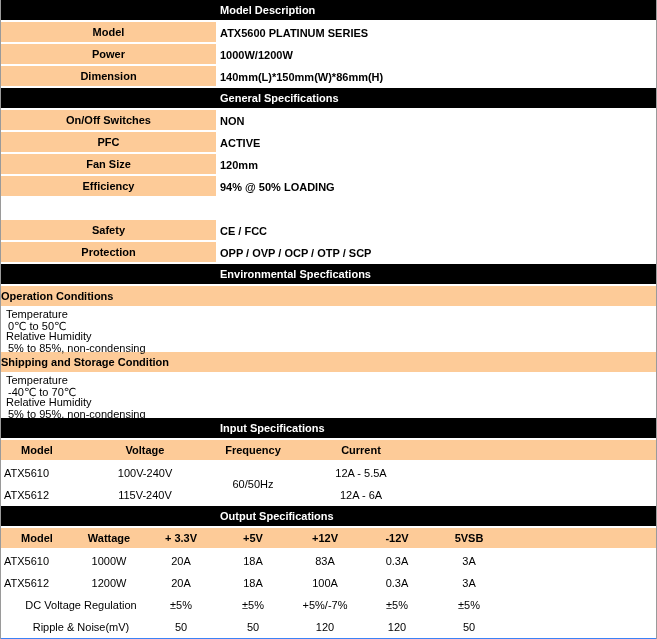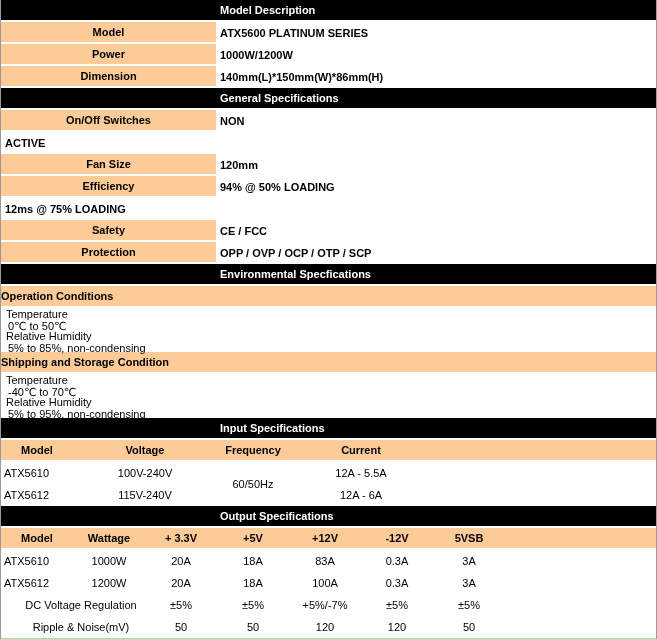--- a/index.html
+++ b/index.html
@@ -8,21 +8,21 @@
     font-family: "Liberation Sans", "DejaVu Sans", sans-serif;
     font-size: 11px;
     color: #000000;
   }
   .sheet {
     position: relative;
     width: 657px;
     height: 639px;
     border-left: 1px solid #9a9a9a;
     border-right: 1px solid #9a9a9a;
-    background: #86efac;
+    background: #3b82f6;
     overflow: hidden;
   }
   
   .bar {
     height: 22px;
     background: #000000;
     color: #ffffff;
     font-weight: bold;
     display: flex;
     align-items: center;
@@ -100,32 +100,32 @@
   </div>
 
   <div class="bar">
     <span>General Specifications</span>
   </div>
   <div class="kv-row">
     <div class="kv-label">On/Off Switches</div>
     <div class="kv-value">NON</div>
   </div>
   <div class="kv-row">
+    <div class="kv-label">PFC</div>
     <div class="kv-value">ACTIVE</div>
   </div>
   <div class="kv-row">
     <div class="kv-label">Fan Size</div>
     <div class="kv-value">120mm</div>
   </div>
   <div class="kv-row">
     <div class="kv-label">Efficiency</div>
     <div class="kv-value">94% @ 50% LOADING</div>
   </div>
   <div class="kv-row">
-    <div class="kv-value">12ms @ 75% LOADING</div>
   </div>
   <div class="kv-row">
     <div class="kv-label">Safety</div>
     <div class="kv-value">CE / FCC</div>
   </div>
   <div class="kv-row">
     <div class="kv-label">Protection</div>
     <div class="kv-value">OPP / OVP / OCP / OTP / SCP</div>
   </div>
 

